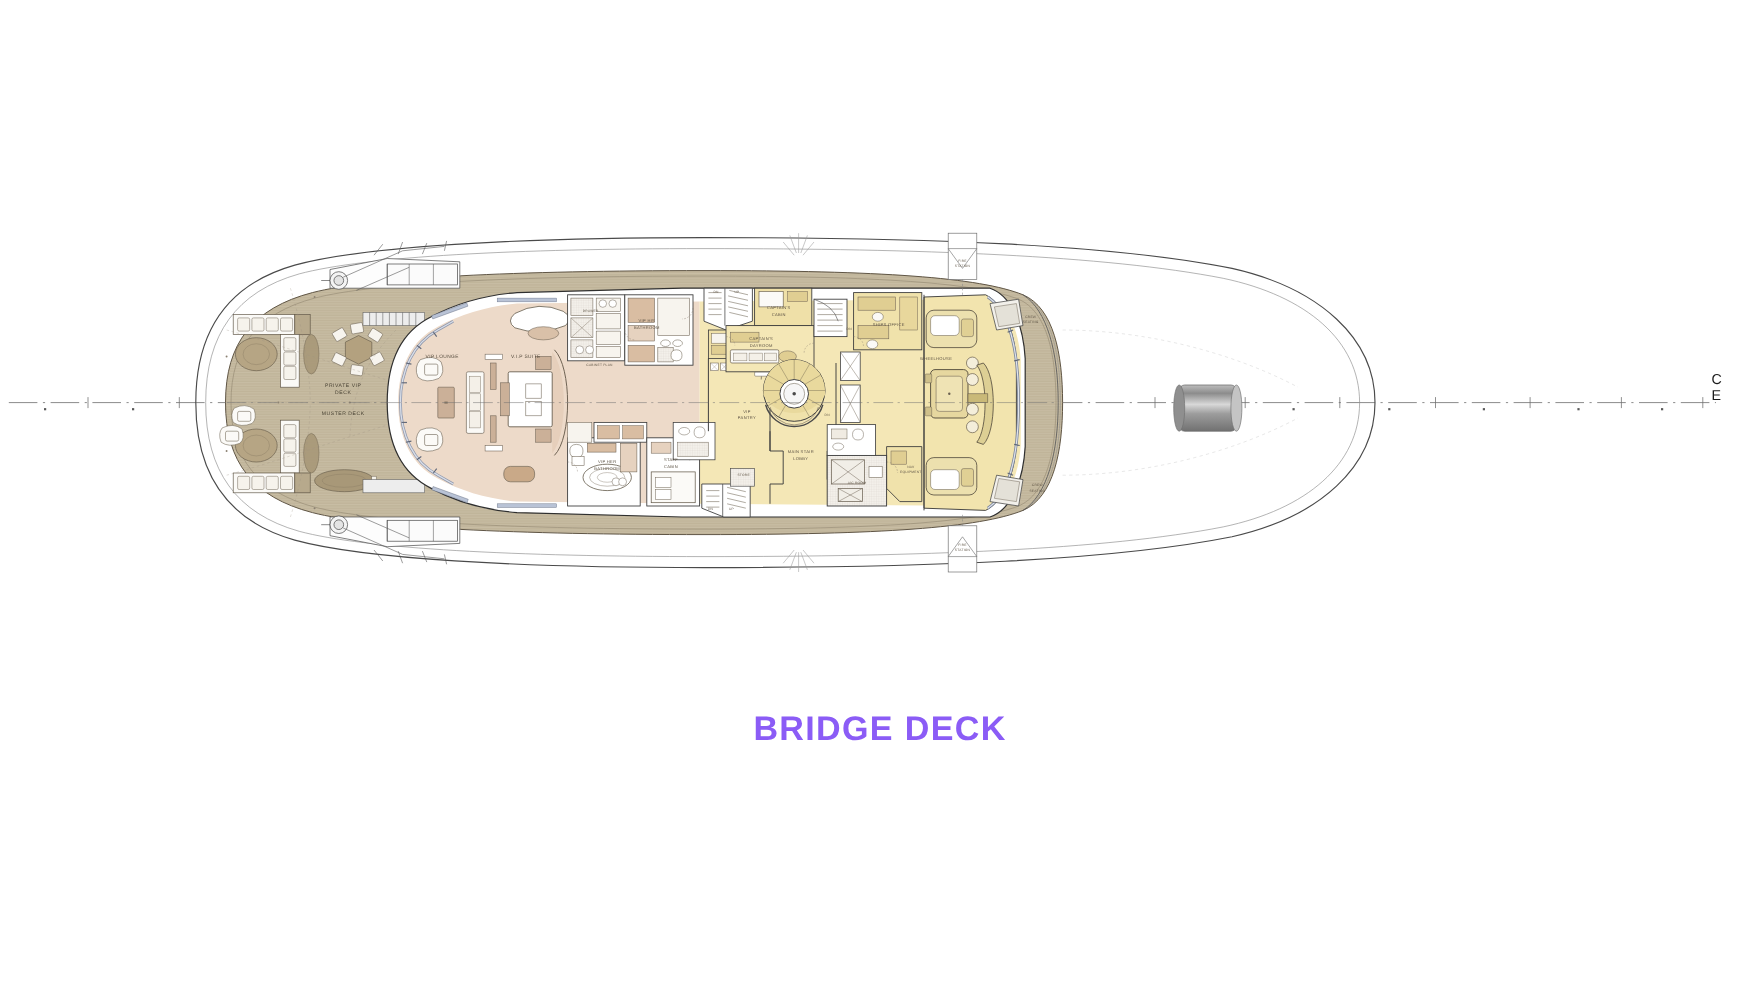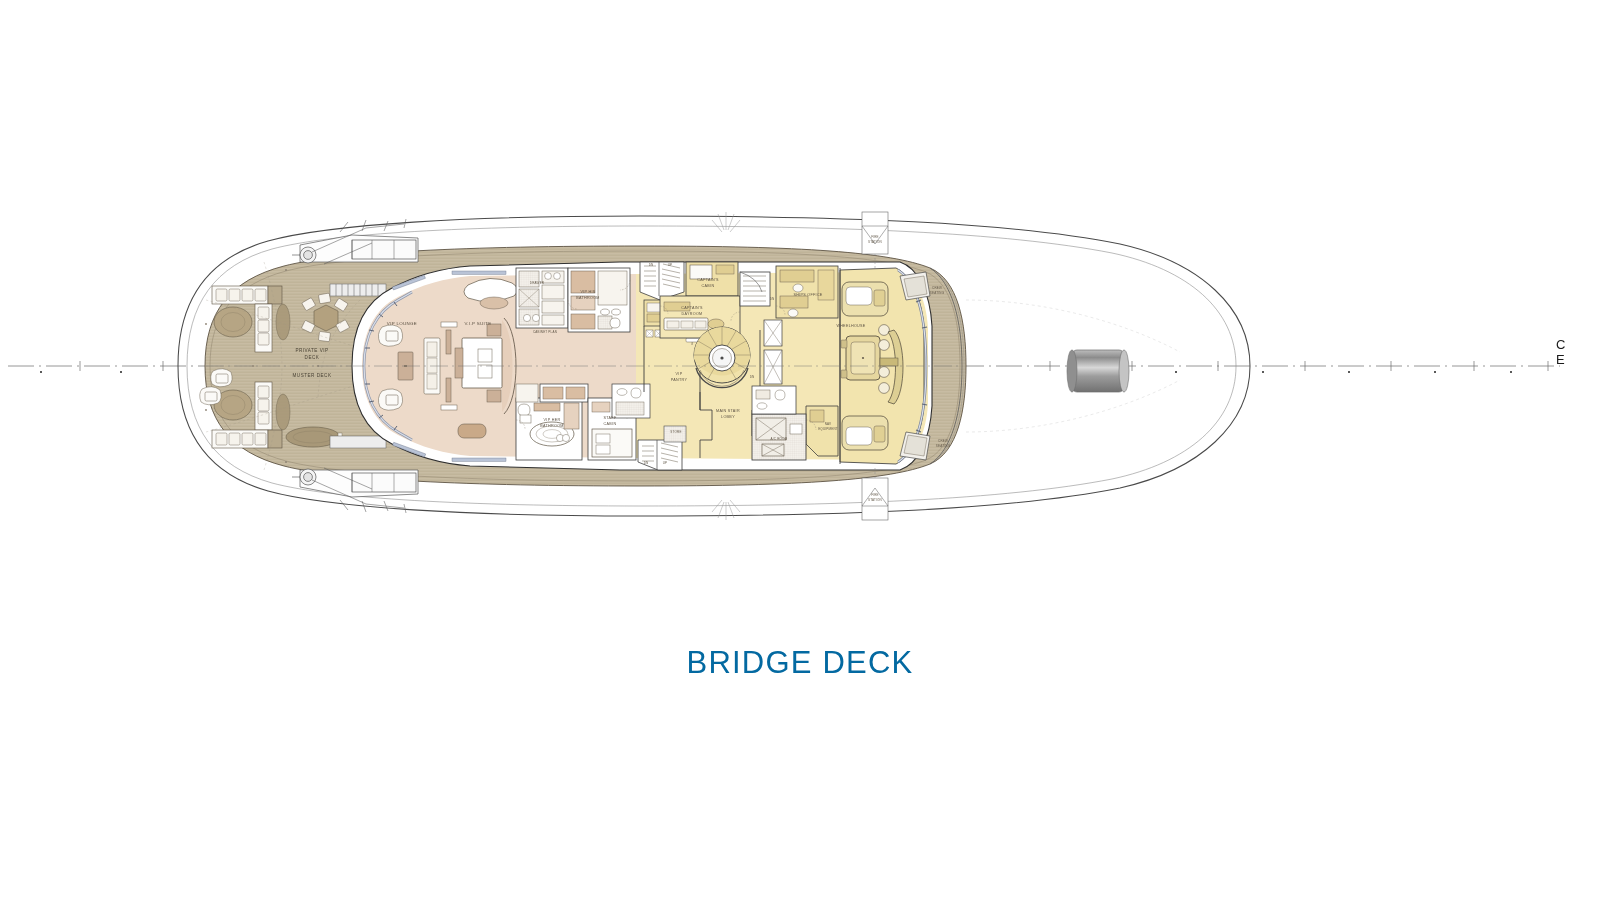--- a/index.html
+++ b/index.html
@@ -5,21 +5,21 @@
 <style>
   html,body{margin:0;padding:0;background:#ffffff;}
   body{
     width:1600px;height:900px;overflow:hidden;position:relative;
     font-family:"Liberation Sans","DejaVu Sans",sans-serif;
   }
   #stage{position:absolute;left:0;top:0;width:1600px;height:900px;}
   svg#plan{position:absolute;left:0;top:0;width:1600px;height:900px;display:block;}
   .deck-title{
     position:absolute;left:0;top:645px;width:1600px;text-align:center;
-    font-size:31px;letter-spacing:1.2px;color:#0369a1;font-weight:400;
+    font-size:31px;letter-spacing:1.2px;color:#8b5cf6;font-weight:700;
     font-family:"Liberation Sans","DejaVu Sans",sans-serif;
   }
   .edge-label{
     position:absolute;left:1556px;top:337px;width:44px;
     font-size:13px;line-height:15px;color:#1b1b1b;letter-spacing:.3px;
     font-family:"Liberation Sans","DejaVu Sans",sans-serif;
   }
   text{font-family:"Liberation Sans","DejaVu Sans",sans-serif;fill:#4a4238;}
   .rm{font-size:4.4px;letter-spacing:.35px;text-anchor:middle;fill:#564c3e;}
   .rm-sm{font-size:3.7px;letter-spacing:.3px;text-anchor:middle;fill:#5b5143;}

